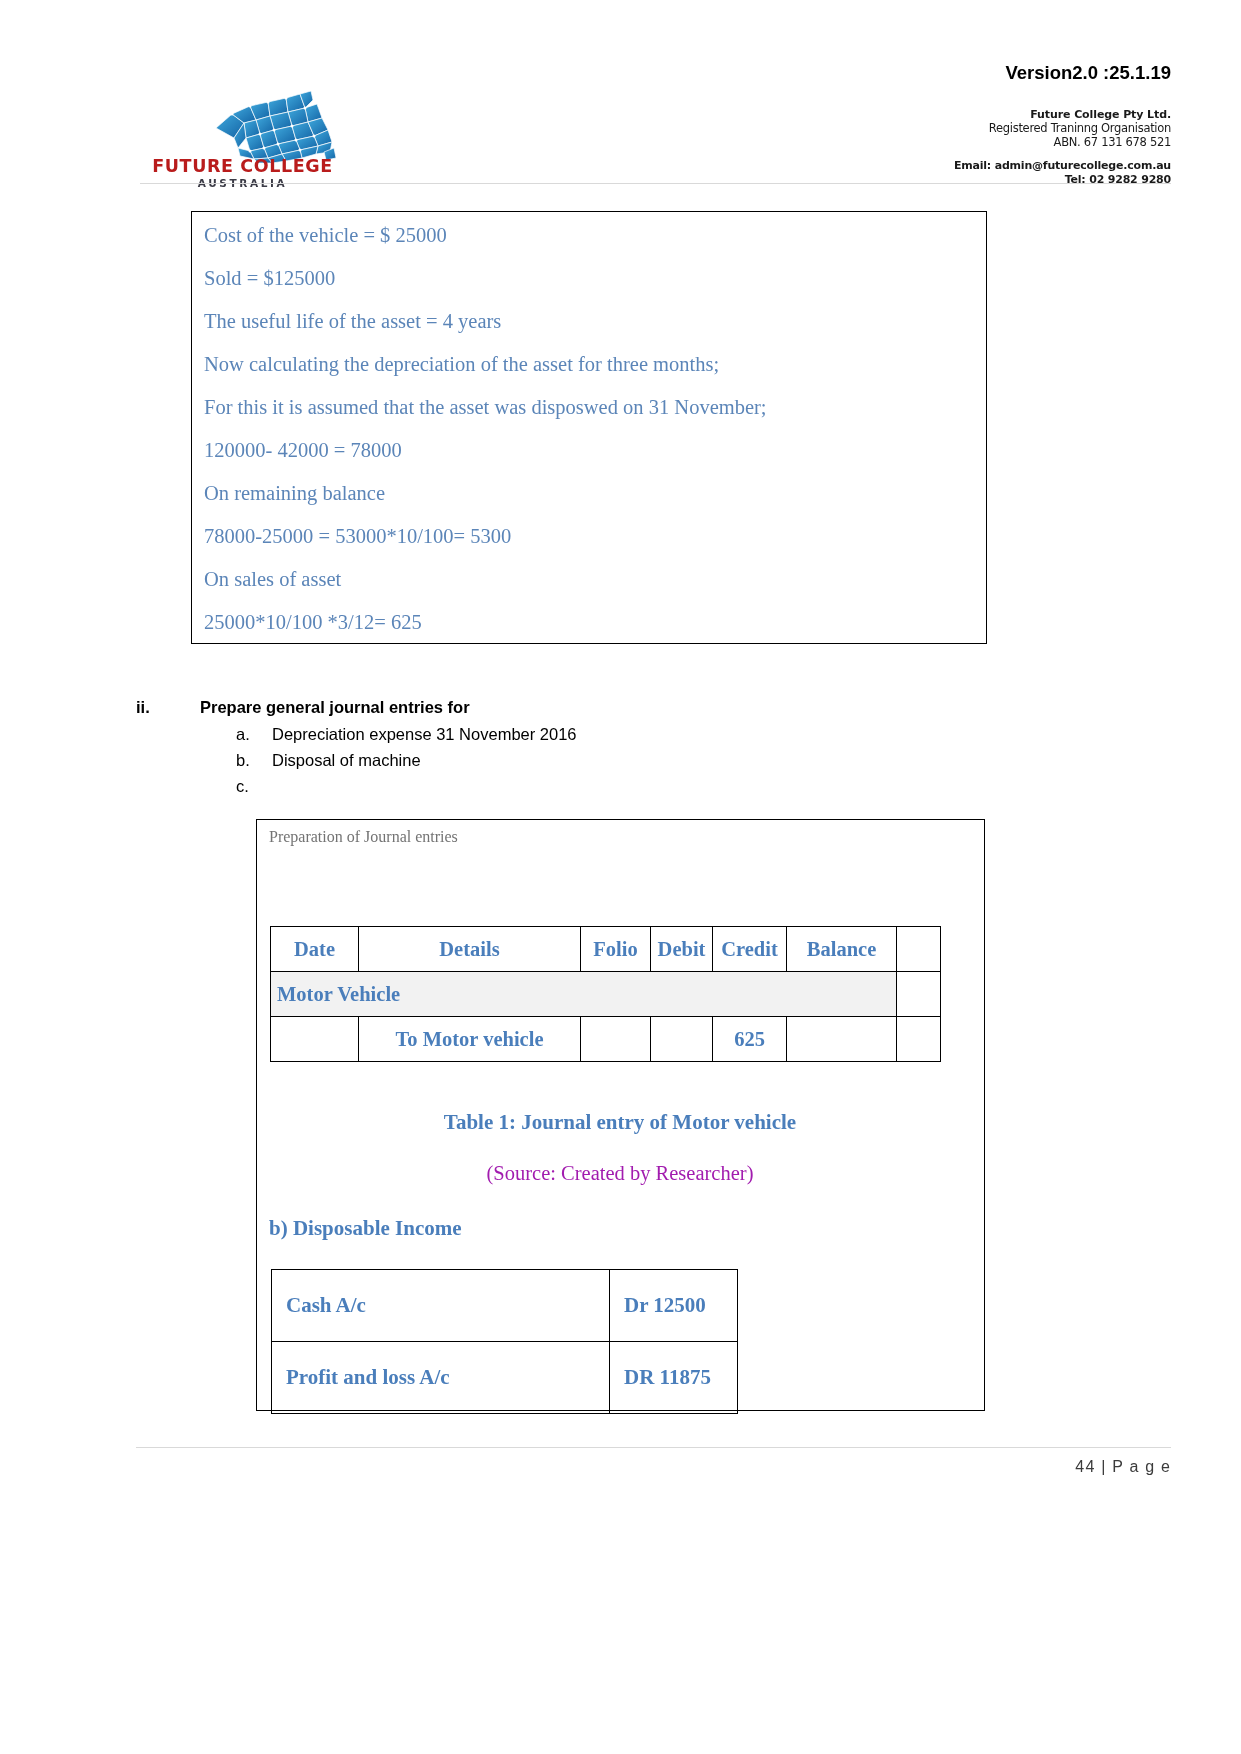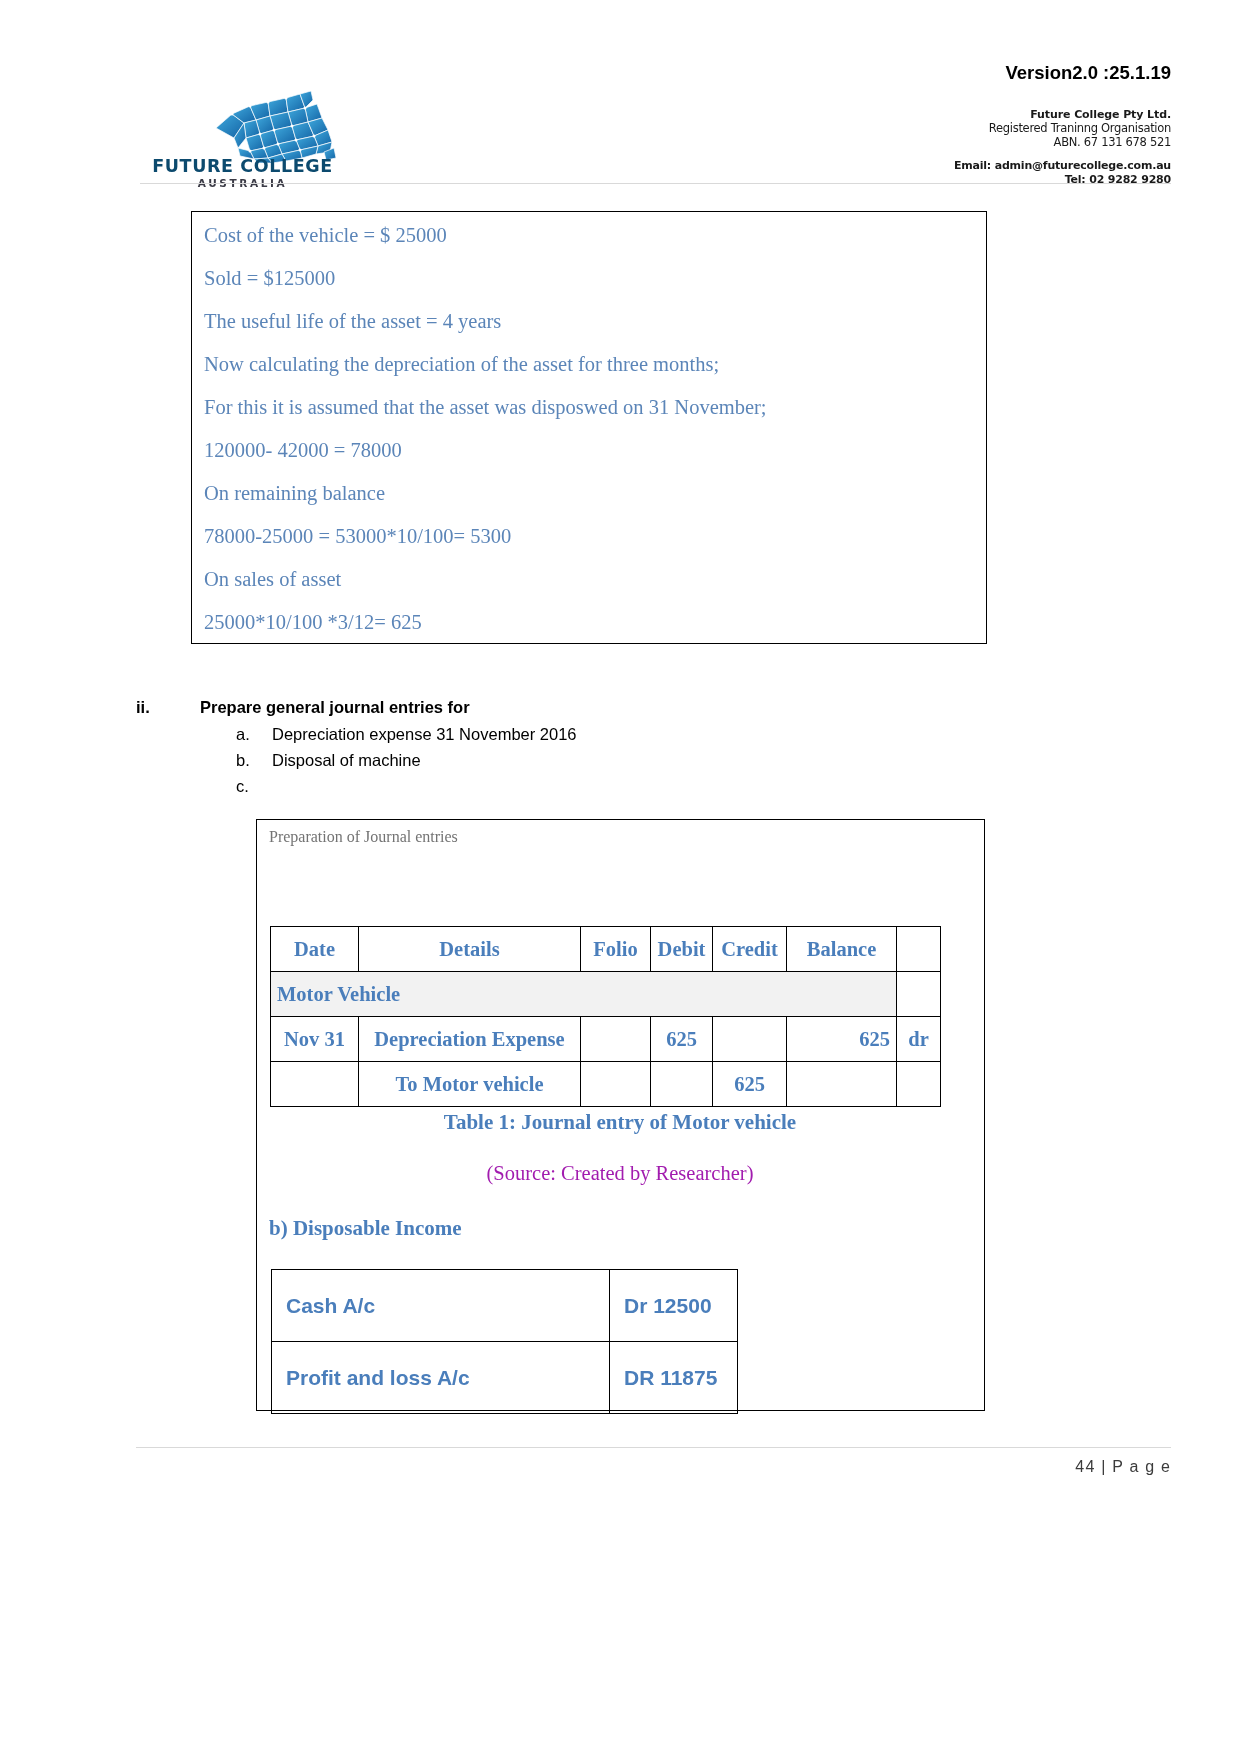--- a/index.html
+++ b/index.html
@@ -89,21 +89,21 @@
   .logo-text {
     position: absolute;
     left: 0px;
     top: 68px;
     width: 185px;
     text-align: center;
     font-family: "DejaVu Sans", sans-serif;
     font-weight: bold;
     font-size: 17.5px;
     letter-spacing: 0.6px;
-    color: #0c4a6e;
+    color: #b91c1c;
     white-space: nowrap;
   }
   .logo-sub {
     position: absolute;
     left: 0px;
     top: 89px;
     width: 185px;
     text-align: center;
     font-family: "DejaVu Sans", sans-serif;
     font-weight: bold;
@@ -279,21 +279,21 @@
     white-space: nowrap;
   }
 
   table.dtable {
     position: absolute;
     left: 14px;
     top: 449px;
     width: 466px;
     border-collapse: collapse;
     table-layout: fixed;
-    font-family: Liberation Sans, sans-serif;
+    font-family: Liberation Serif, serif;
   }
   table.dtable td {
     border: 1.6px solid #000;
     font-weight: bold;
     color: #4a7ebb;
     font-size: 21px;
     height: 72px;
     padding: 0 0 0 14px;
     vertical-align: middle;
     box-sizing: border-box;
@@ -446,29 +446,20 @@
         <td class="c-debit">Debit</td>
         <td class="c-credit">Credit</td>
         <td class="c-bal" style="text-align:center;padding-right:6px">Balance</td>
         <td class="c-dr"></td>
       </tr>
       <tr>
         <td class="mv-header" colspan="6">Motor Vehicle</td>
         <td class="c-dr"></td>
       </tr>
       <tr>
-        <td class="c-date">Nov 31</td>
-        <td class="c-detail">Depreciation Expense</td>
-        <td class="c-folio"></td>
-        <td class="c-debit">625</td>
-        <td class="c-credit"></td>
-        <td class="c-bal">625</td>
-        <td class="c-dr">dr</td>
-      </tr>
-      <tr>
         <td class="c-date"></td>
         <td class="c-detail">To Motor vehicle</td>
         <td class="c-folio"></td>
         <td class="c-debit"></td>
         <td class="c-credit">625</td>
         <td class="c-bal"></td>
         <td class="c-dr"></td>
       </tr>
     </tbody>
       </table>

